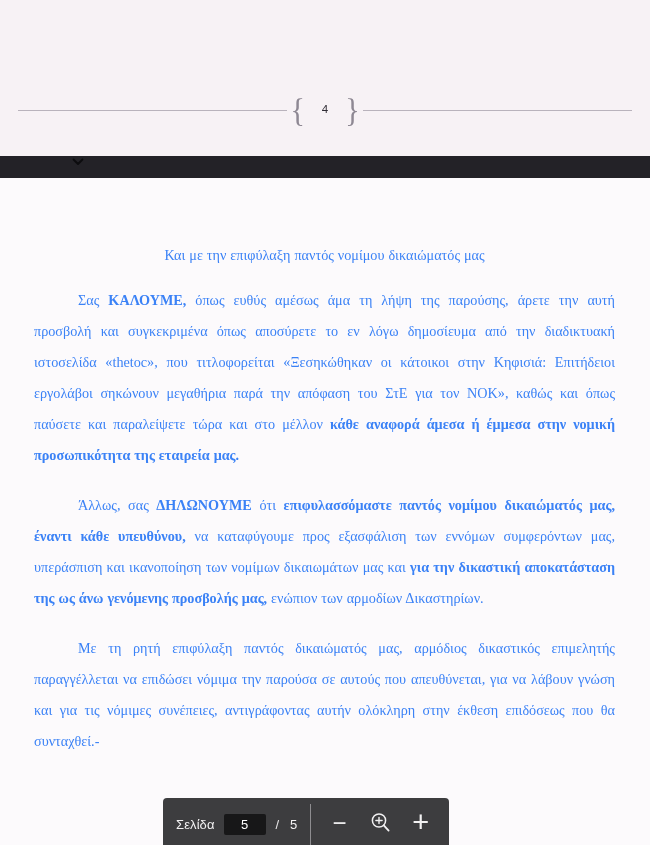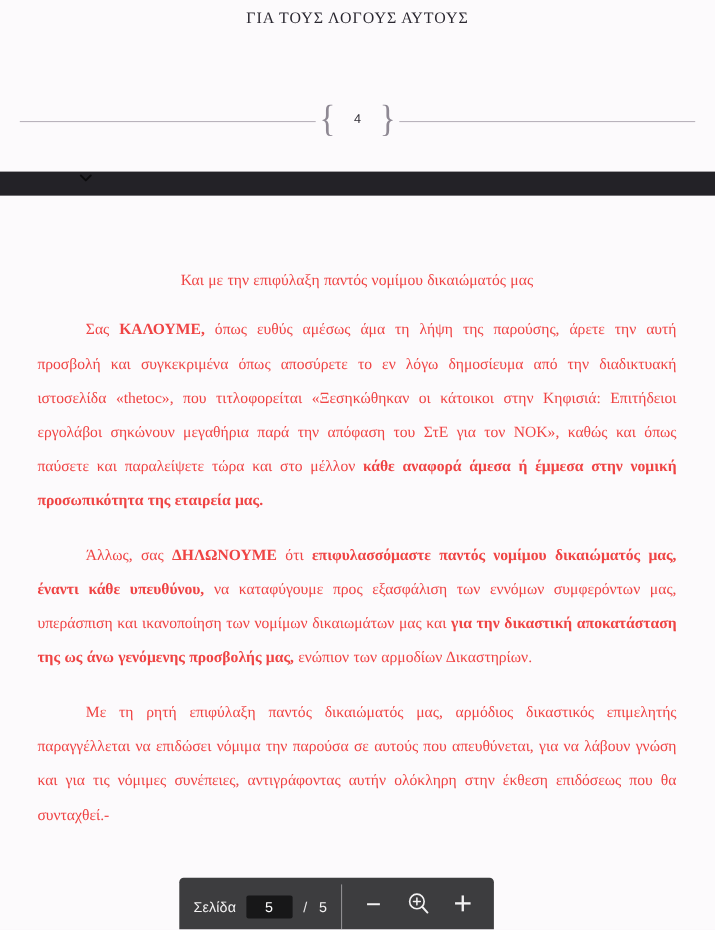--- a/index.html
+++ b/index.html
@@ -112,21 +112,21 @@
     overflow: hidden;
   }
 
   .doc-body {
     padding: 62px 35px 0 34px;
   }
 
   p.para {
     font-size: 14.2px;
     line-height: 31px;
-    color: #ef4444;
+    color: #3b82f6;
     text-align: justify;
     text-indent: 44px;
     margin-bottom: 19px;
     font-family: "Liberation Serif", "DejaVu Serif", serif;
     word-spacing: 0.4px;
   }
 
   p.para.centered {
     text-align: center;
     text-indent: 0;
@@ -228,23 +228,20 @@
     font-family: "Liberation Sans", "DejaVu Sans", sans-serif;
   }
   .tb-btn .glyph.minus { font-size: 24px; margin-top: -2px; }
   .tb-btn .glyph.plus  { font-size: 29px; margin-top: -3px; }
 </style>
 </head>
 <body>
 
 <div class="viewer">
 
-  <div class="page-prev">
-    <div class="page-prev-head">ΓΙΑ ΤΟΥΣ ΛΟΓΟΥΣ ΑΥΤΟΥΣ</div>
-  </div>
 
   <div class="page-separator">
     <div class="sep-line left"></div>
     <span class="sep-brace">{</span>
     <span class="sep-num">4</span>
     <span class="sep-brace">}</span>
     <div class="sep-line right"></div>
   </div>
 
   <div class="page-gap"></div>

